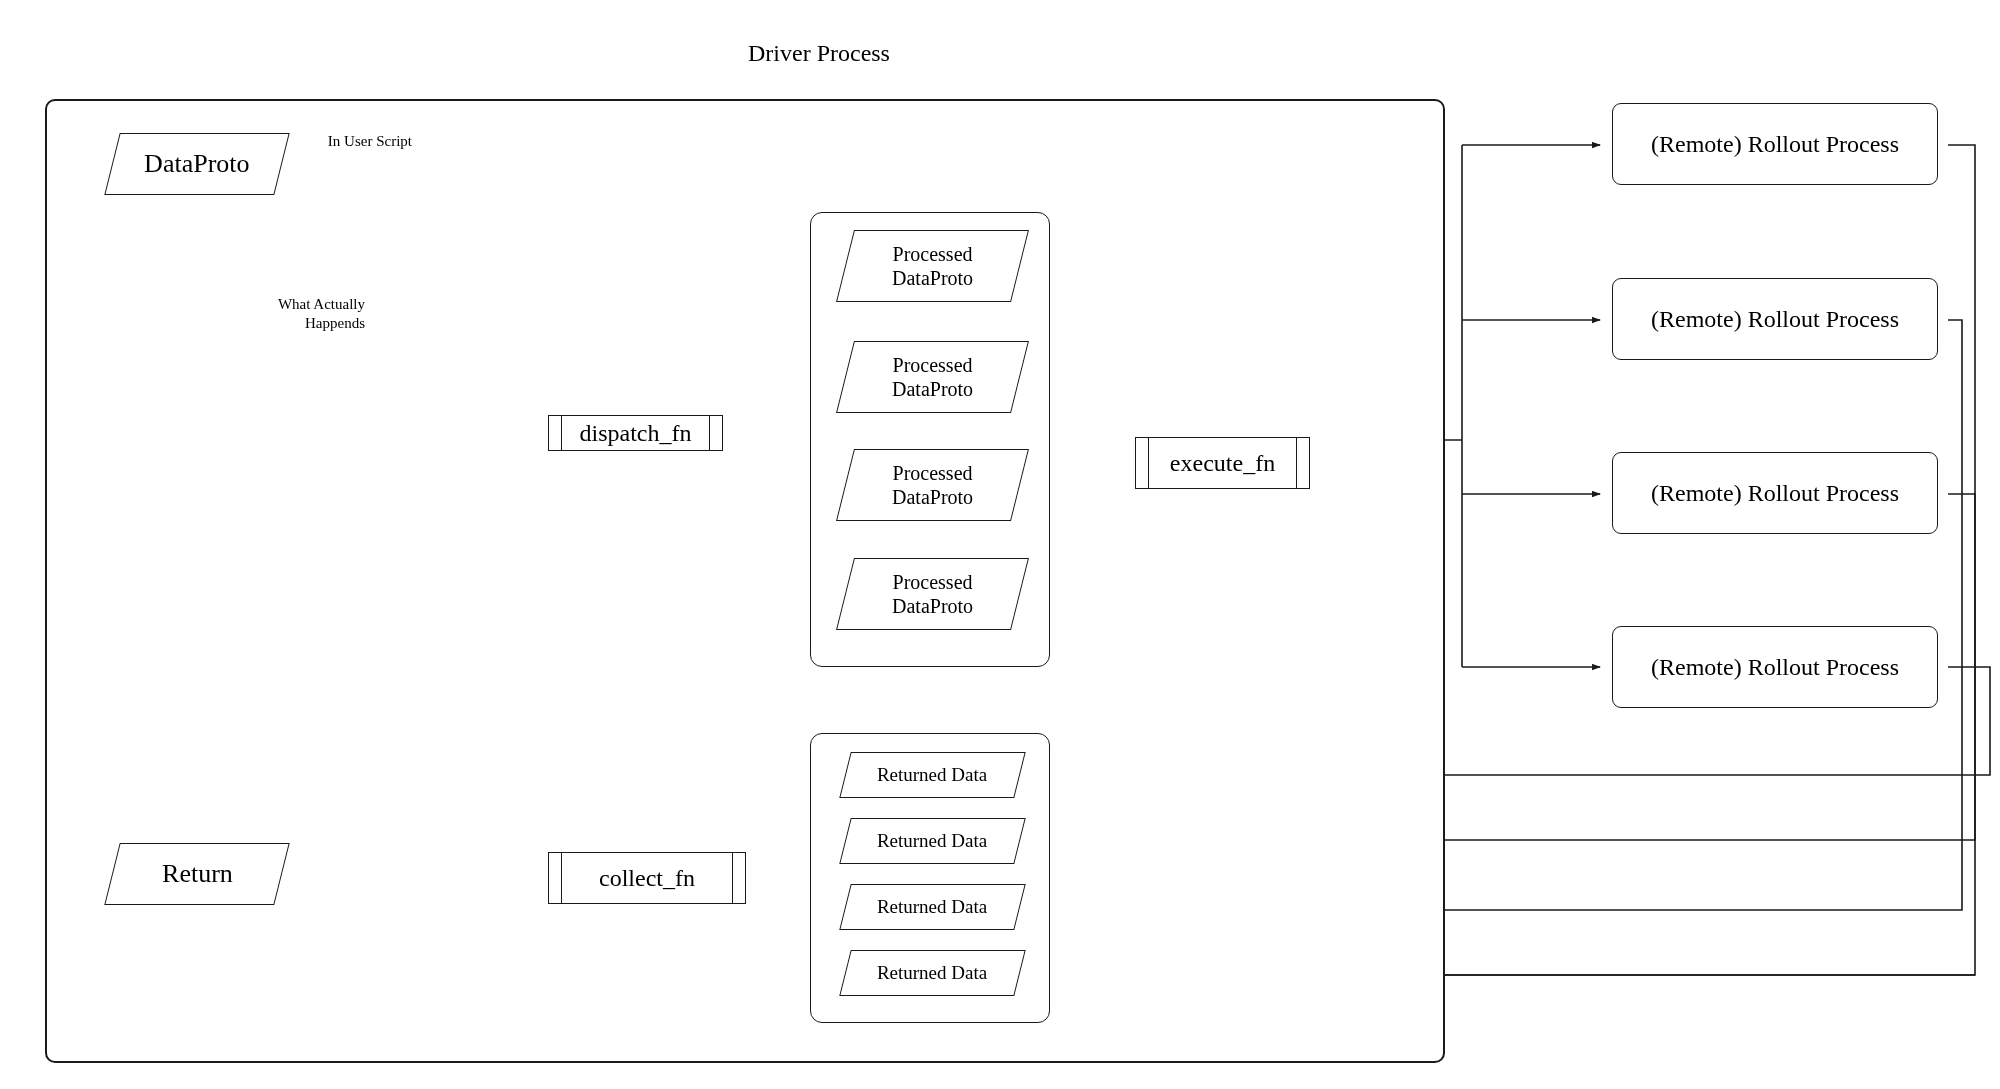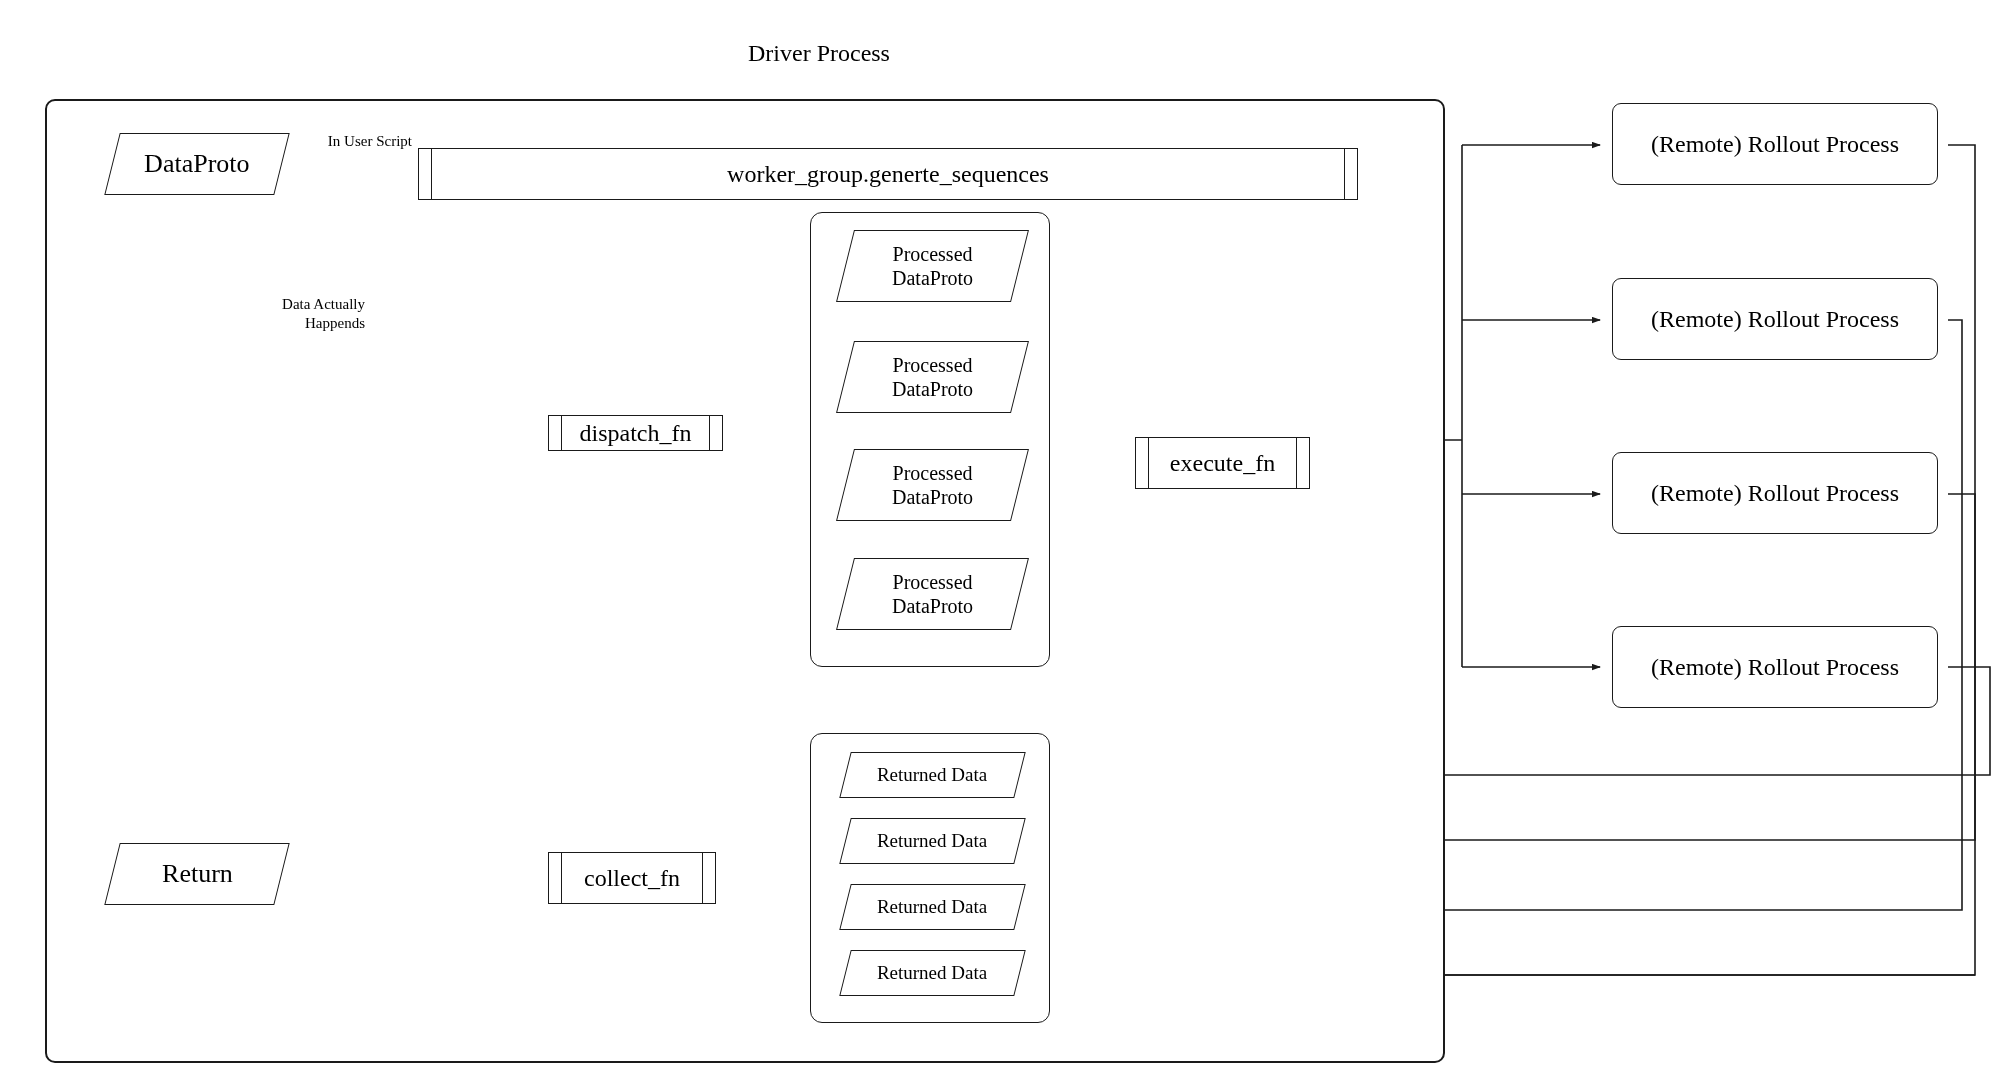--- a/index.html
+++ b/index.html
@@ -171,28 +171,23 @@
   </svg>
 
   <div class="container-box" style="left:45px; top:99px; width:1400px; height:964px;"></div>
 
   <div class="parallelogram fs-26" style="left:112px; top:133px; width:170px; height:62px;">
     <span>DataProto</span>
   </div>
 
   <div class="edge-label" style="left:292px; top:132px; width:120px;">In User Script</div>
 
-  <div class="edge-label" style="left:215px; top:295px; width:150px;">Data Actually
+  <div class="edge-label" style="left:215px; top:295px; width:150px;">What Actually
 Happends</div>
 
-  <div class="subroutine fs-24" style="left:418px; top:148px; width:940px; height:52px;">
-    <span class="bar-l"></span>
-    <span class="bar-r"></span>
-    <span class="sub-label">worker_group.generte_sequences</span>
-  </div>
 
   <div class="subroutine fs-24" style="left:548px; top:415px; width:175px; height:36px;">
     <span class="bar-l"></span>
     <span class="bar-r"></span>
     <span class="sub-label">dispatch_fn</span>
   </div>
 
   <div class="group-box" style="left:810px; top:212px; width:240px; height:455px;"></div>
 
   <div class="parallelogram fs-20" style="left:845px; top:230px; width:175px; height:72px;">
@@ -239,21 +234,21 @@
   <div class="parallelogram fs-19" style="left:845px; top:818px; width:175px; height:46px;">
     <span>Returned Data</span>
   </div>
   <div class="parallelogram fs-19" style="left:845px; top:884px; width:175px; height:46px;">
     <span>Returned Data</span>
   </div>
   <div class="parallelogram fs-19" style="left:845px; top:950px; width:175px; height:46px;">
     <span>Returned Data</span>
   </div>
 
-  <div class="subroutine fs-24" style="left:548px; top:852px; width:168px; height:52px;">
+  <div class="subroutine fs-24" style="left:548px; top:852px; width:198px; height:52px;">
     <span class="bar-l"></span>
     <span class="bar-r"></span>
     <span class="sub-label">collect_fn</span>
   </div>
 
   <div class="parallelogram fs-26" style="left:112px; top:843px; width:170px; height:62px;">
     <span>Return</span>
   </div>
 
 </div>

